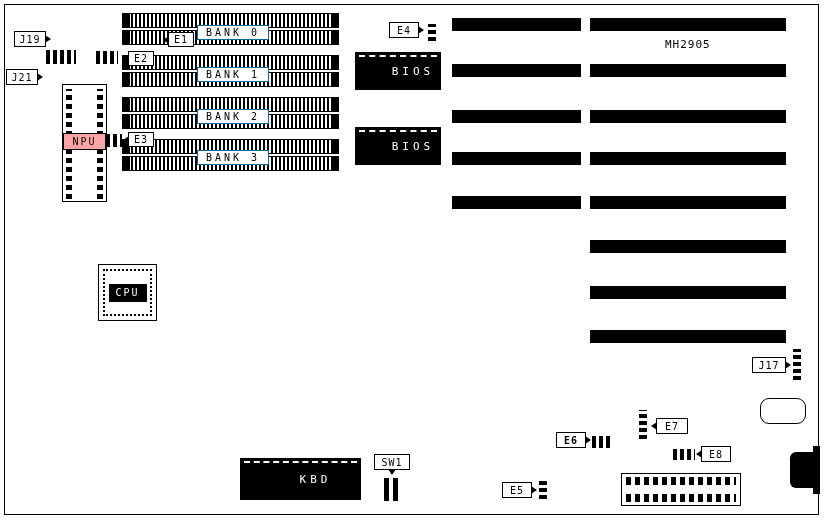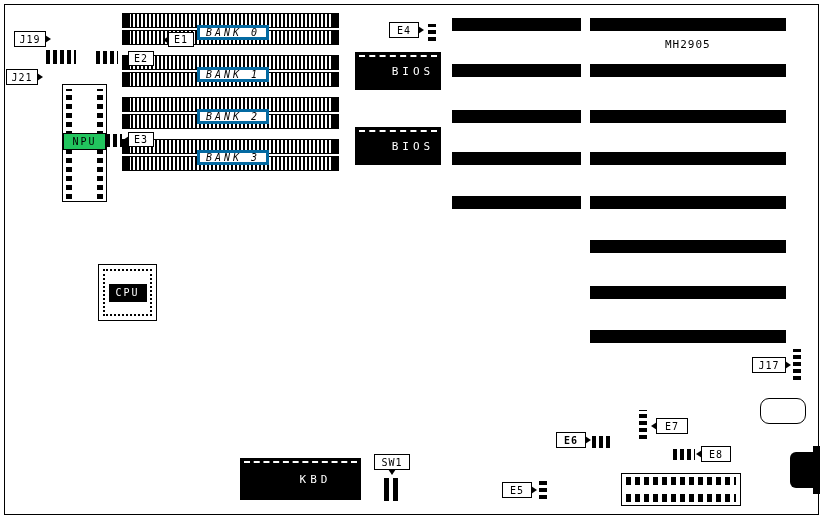--- a/index.html
+++ b/index.html
@@ -31,43 +31,43 @@
     position: absolute; left: 122px; width: 217px; height: 15px;
     border: 1px solid #000;
     background: repeating-linear-gradient(90deg, #000 0 2px, #fff 2px 4px);
   }
   .simm::before, .simm::after { content: ""; position: absolute; top: 0; bottom: 0; width: 7px; background: #000; }
   .simm::before { left: 0; }
   .simm::after { right: 0; }
 
   .bank-label {
     position: absolute; left: 197px; width: 72px; height: 15px;
-    background: #fff; border: 3px solid #0369a1; z-index: 4;
+    background: #fff; border: 1px solid #0369a1; z-index: 4;
     display: flex; align-items: center; justify-content: center;
-    font-size: 10px; letter-spacing: 3px; white-space: pre; font-style: italic;
+    font-size: 10px; letter-spacing: 3px; white-space: pre;
   }
 
   
   .slot { position: absolute; height: 13px; background: #000; }
 
   
   .chip { position: absolute; background: #000; color: #fff; }
   .chip .notch { position: absolute; left: 4px; right: 4px; top: 3px; border-top: 2px dashed #fff; }
   .chip .chip-label { position: absolute; inset: 0; display: flex; align-items: center; justify-content: center;
     font-size: 11px; letter-spacing: 4px; white-space: pre; margin-left: 30px; }
 
   
   .pins-x { position: absolute; background: repeating-linear-gradient(90deg, #000 0 4px, transparent 4px 7px); }
   .pins-y { position: absolute; background: repeating-linear-gradient(0deg, #000 0 4px, transparent 4px 7px); }
 
   
   .npu-socket { position: absolute; border: 1px solid #000; background: #fff; }
   .npu-col { position: absolute; width: 6px; background: repeating-linear-gradient(0deg, #000 0 5px, transparent 5px 9px); }
   .npu-label {
-    position: absolute; background: #22c55e; border: 1px solid #000; z-index: 3;
+    position: absolute; background: #fca5a5; border: 1px solid #000; z-index: 3;
     display: flex; align-items: center; justify-content: center; font-size: 10px; letter-spacing: 2px;
   }
 
   
   .cpu-socket { position: absolute; border: 1px solid #000; background: #fff; }
   .cpu-pins { position: absolute; inset: 4px; border: 2px dotted #000; }
   .cpu-label {
     position: absolute; left: 50%; top: 50%; transform: translate(-50%, -50%);
     width: 38px; height: 18px; background: #000; color: #fff;
     display: flex; align-items: center; justify-content: center; font-size: 10px; letter-spacing: 2px;

